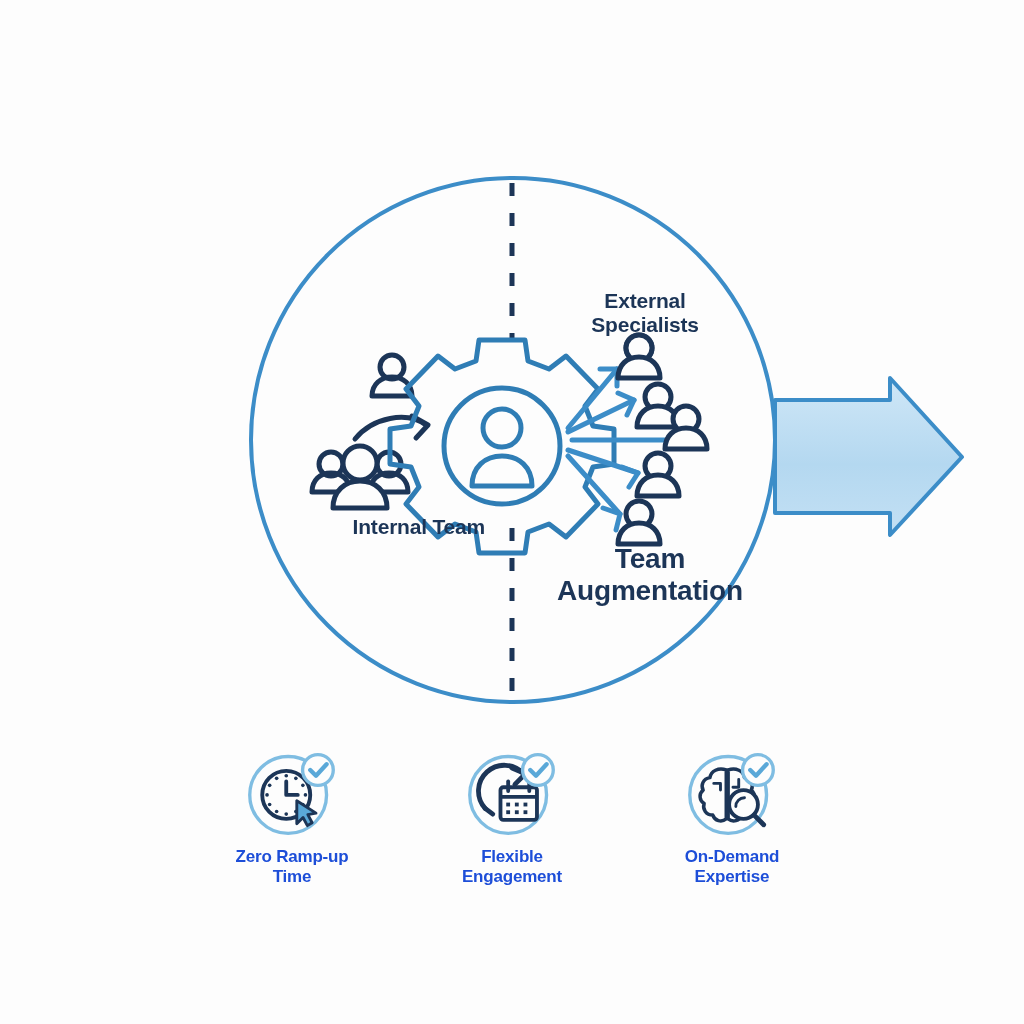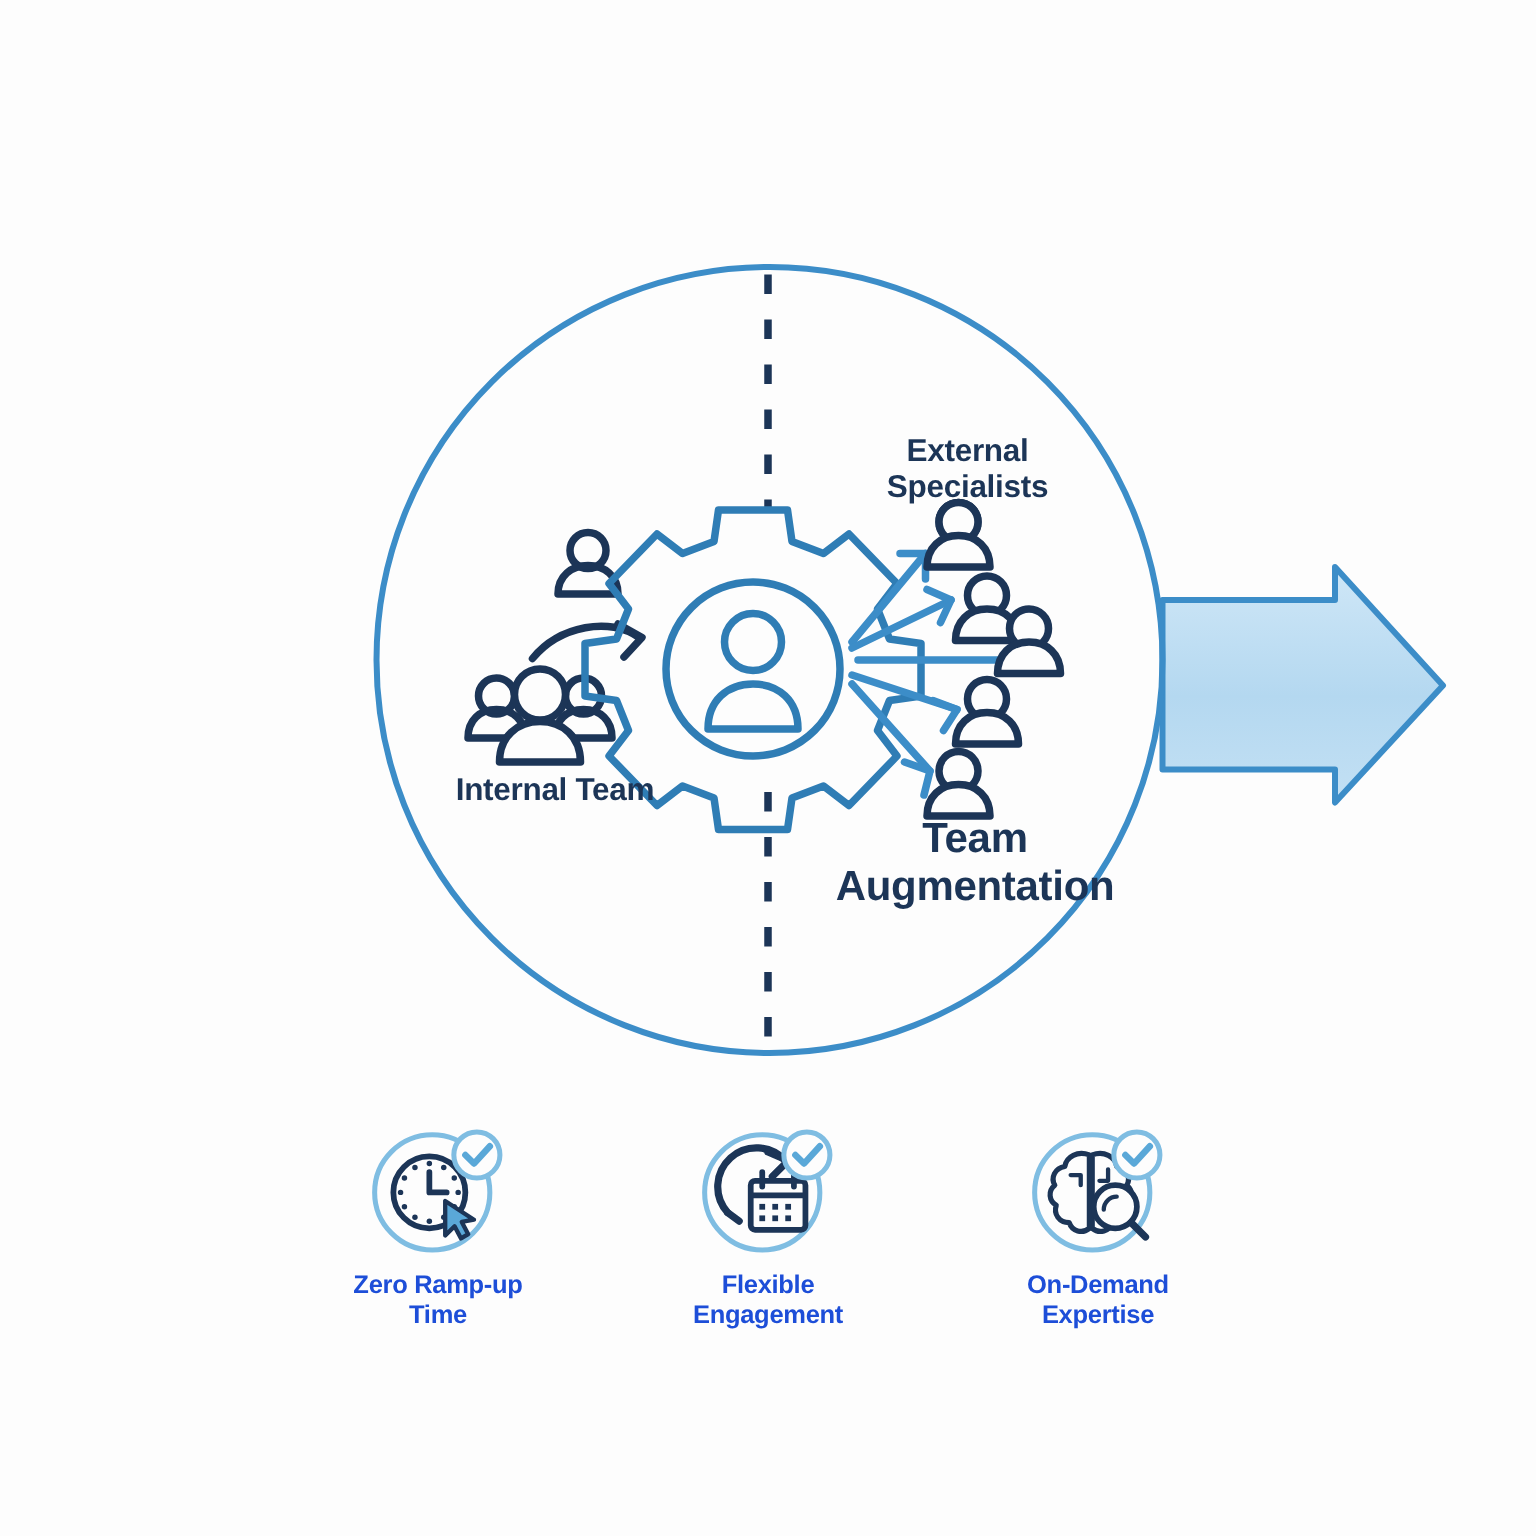--- a/index.html
+++ b/index.html
@@ -23,21 +23,21 @@
   }
   .lbl {
     position: absolute;
     color: #1c3557;
     font-weight: bold;
     text-align: center;
     line-height: 1.15;
     letter-spacing: -0.2px;
     white-space: pre-line;
   }
-  #lbl-internal-team { left: 255px; top: 515px; width: 230px; font-size: 21px; }
+  #lbl-internal-team { left: 255px; top: 515px; width: 230px; font-size: 21px; text-align: right; }
   #lbl-external-specialists { left: 540px; top: 265px; width: 210px; font-size: 21px; margin-top: 24px; }
   #lbl-team-augmentation { left: 540px; top: 543px; width: 220px; font-size: 28px; }
   #features {
     position: absolute;
     left: 222px;
     top: 745px;
     width: 580px;
     height: 150px;
     display: flex;
     justify-content: space-between;

